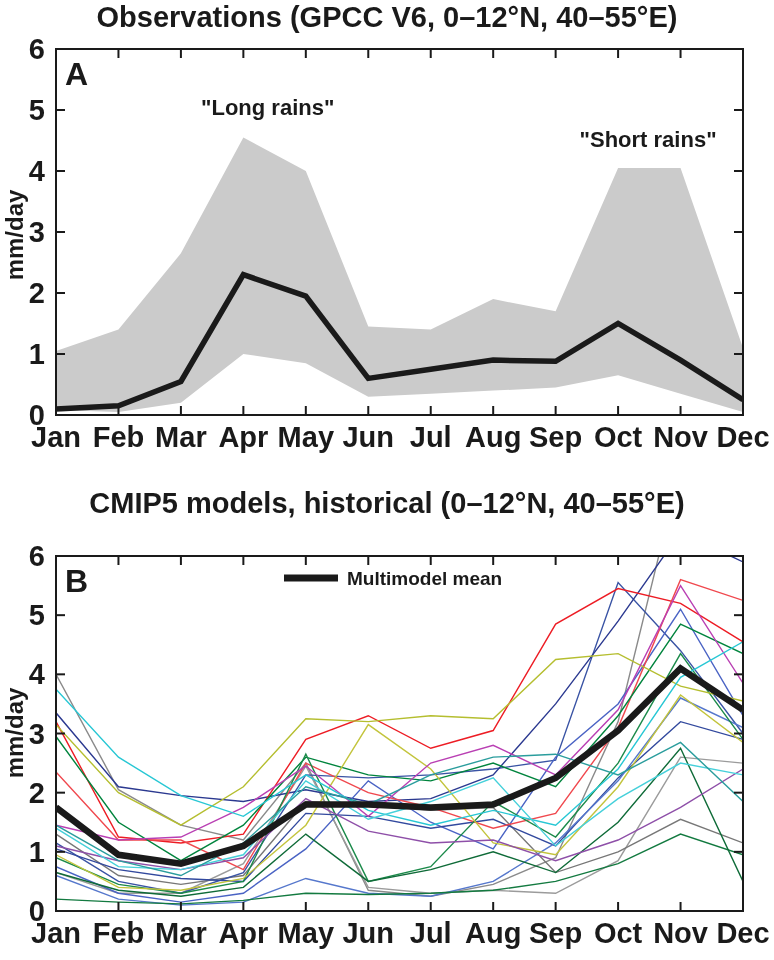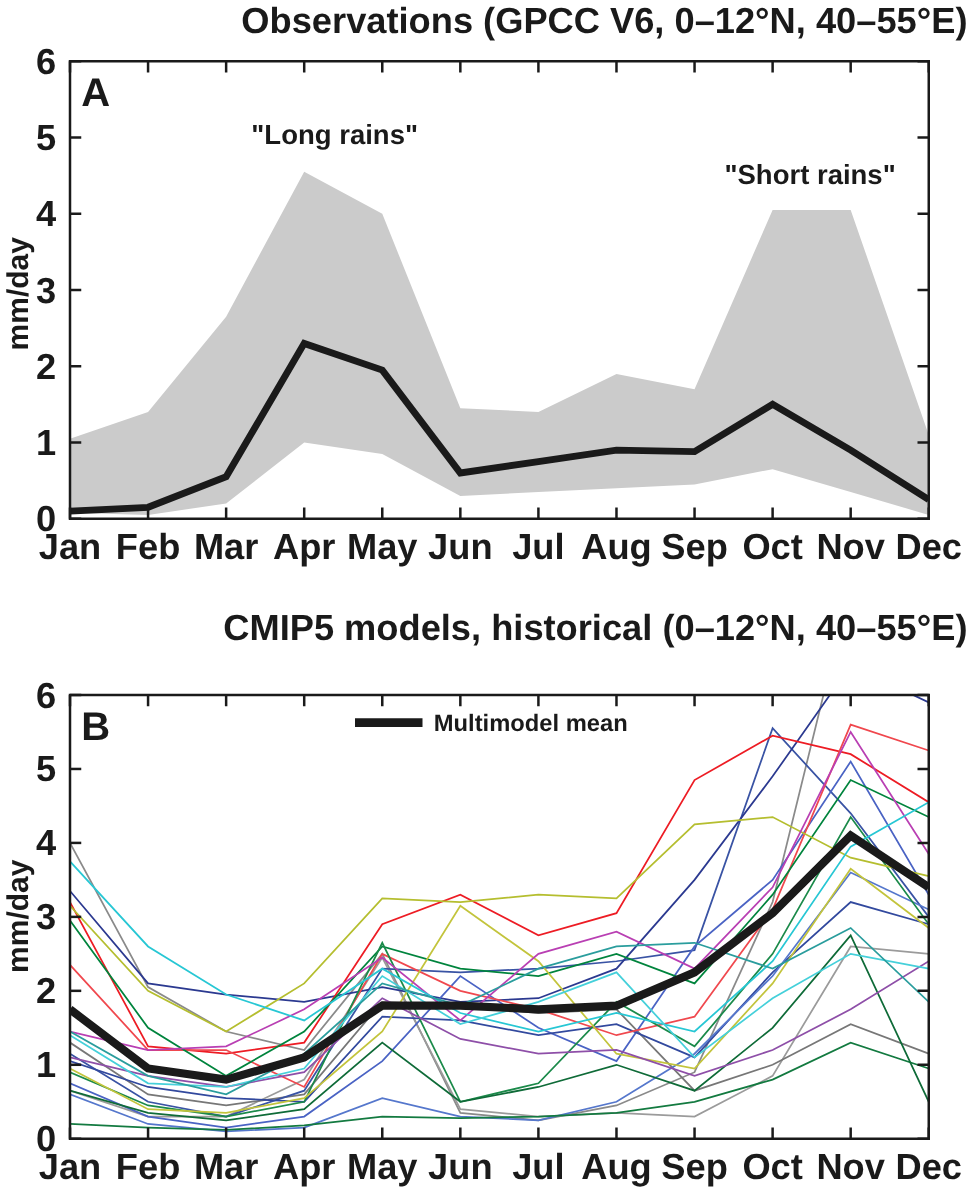--- a/index.html
+++ b/index.html
@@ -1,18 +1,18 @@
 <!DOCTYPE html>
 <html><head>
 <meta charset="utf-8">
 <style>
   html,body{margin:0;padding:0;background:#ffffff;}
   .figure{position:relative;width:774px;height:960px;background:#ffffff;overflow:hidden;
           font-family:"Liberation Sans",sans-serif;color:#1a1a1a;}
-  .panel-title{position:absolute;left:0;width:774px;text-align:right;
+  .panel-title{position:absolute;left:0;width:774px;text-align:center;
                font-weight:bold;font-size:29px;white-space:nowrap;}
   #titleA{top:1px;}
   #titleB{top:487px;}
   .ylabel{position:absolute;left:-46px;width:124px;height:30px;text-align:center;
           font-weight:bold;font-size:24px;transform:rotate(-90deg);}
   #ylabelA{top:220px;}
   #ylabelB{top:718px;}
   svg text{font-family:"Liberation Sans",sans-serif;font-weight:bold;fill:#1a1a1a;}
 </style>
 </head>

